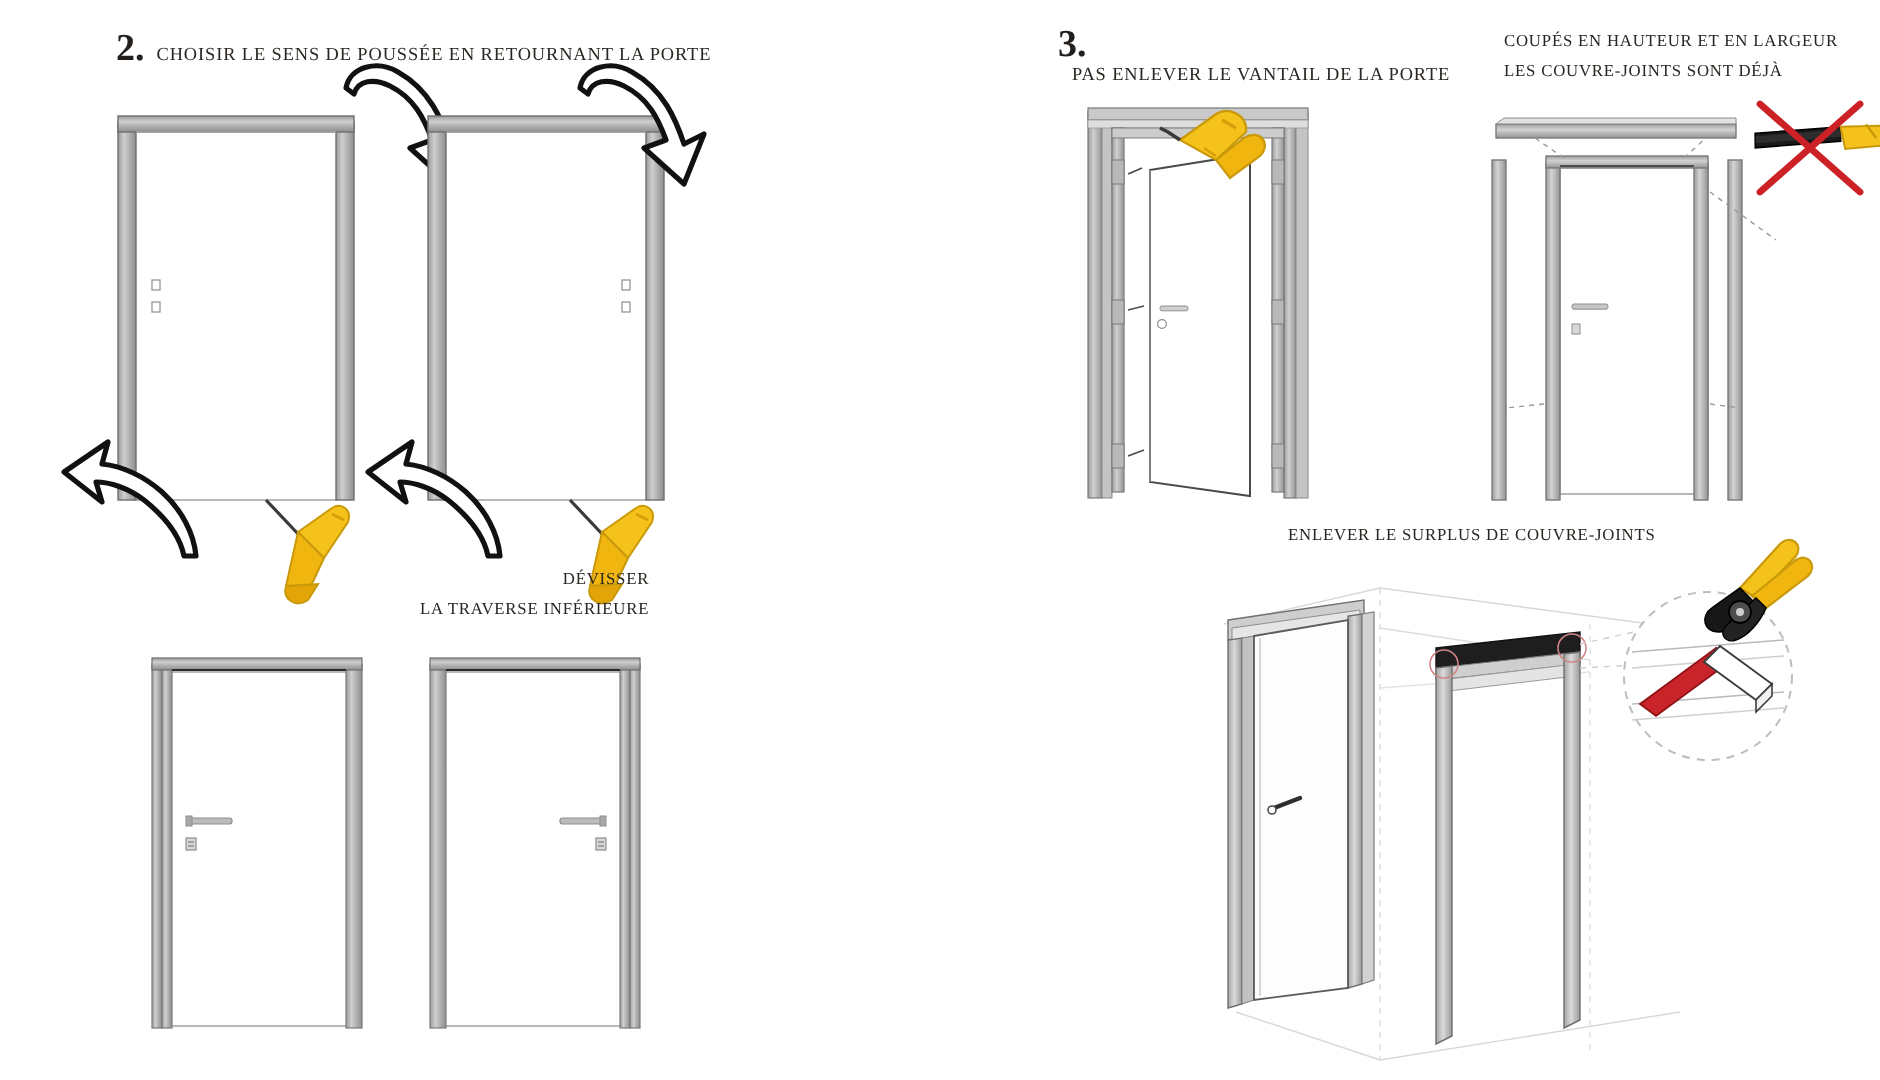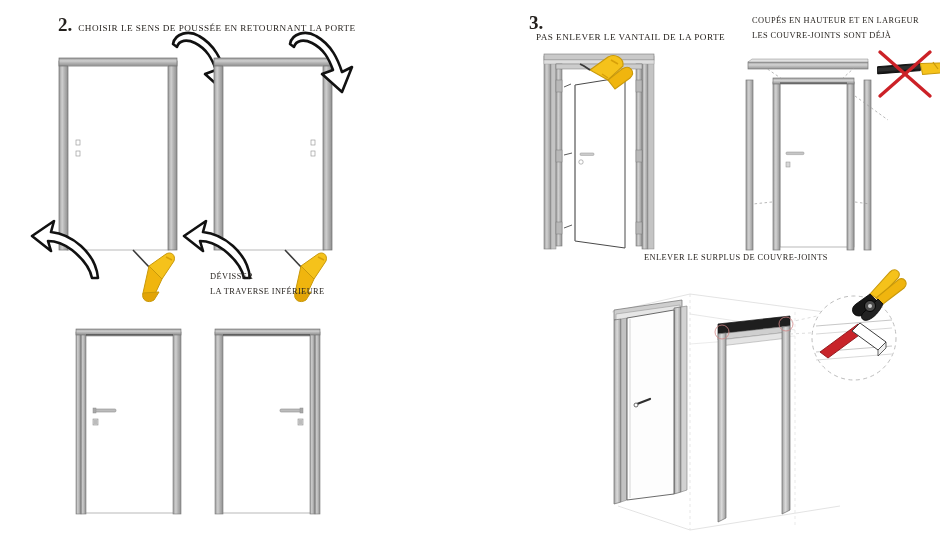--- a/index.html
+++ b/index.html
@@ -118,21 +118,21 @@
   <div class="art" style="left:280px;top:248px;">
     <svg width="56" height="58" viewBox="0 0 56 58">
       <line x1="5" y1="2" x2="22" y2="20" stroke="#3a3a3a" stroke-width="1.6"></line>
       <path d="M21 18 L38 6 C43 3 48 7 46 13 L34 31 Z" fill="#f5c21b" stroke="#c9990a" stroke-width="1"></path>
       <path d="M34 31 L27 46 C24 53 15 52 15 45 L21 18 Z" fill="#f0b50e" stroke="#c9990a" stroke-width="1"></path>
       <path d="M15 45 C13 52 20 56 26 52 L31 44 Z" fill="#e2a407" stroke="#c9990a" stroke-width="1"></path>
       <path d="M38 9 L44 12" stroke="#d79f08" stroke-width="1.4"></path>
     </svg>
   </div>
 
-  <div class="caption" style="left:210px;top:270px;">
+  <div class="caption" style="left:210px;top:283px;text-align:right;">
     <div>DÉVISSER</div>
     <div>LA TRAVERSE INFÉRIEURE</div>
   </div>
 
   <div class="art" style="left:72px;top:325px;">
     <svg width="112" height="195" viewBox="0 0 112 195">
       <rect x="13" y="11" width="89" height="177" fill="#ffffff" stroke="#9b9b9b" stroke-width="0.7"></rect>
       <rect x="4" y="7" width="5" height="182" fill="url(#gJambV)" stroke="#7a7a7a" stroke-width="0.6"></rect>
       <rect x="9" y="7" width="5" height="182" fill="url(#gJambV)" stroke="#7a7a7a" stroke-width="0.6"></rect>
       <rect x="101" y="7" width="8" height="182" fill="url(#gJambV)" stroke="#7a7a7a" stroke-width="0.6"></rect>
@@ -270,21 +270,21 @@
 
         <path d="M36 14 L52 3 C58 0 62 6 58 11 L44 22 Z" fill="#f5c21b" stroke="#c9990a" stroke-width="1"></path>
         <path d="M46 6 L54 9" stroke="#c9990a" stroke-width="1.2"></path>
       </g>
 
       <line x1="6" y1="8" x2="56" y2="52" stroke="#cc2127" stroke-width="3.4" stroke-linecap="round"></line>
       <line x1="56" y1="8" x2="6" y2="52" stroke="#cc2127" stroke-width="3.4" stroke-linecap="round"></line>
     </svg>
   </div>
 
-  <div class="caption" style="left:644px;top:251px;">
+  <div class="caption" style="left:644px;top:261px;">
     <div>ENLEVER LE SURPLUS DE COUVRE-JOINTS</div>
   </div>
 
   <div class="art" style="left:590px;top:292px;">
     <svg width="250" height="246" viewBox="0 0 250 246">
       <defs>
         <linearGradient id="gIso" x1="0" y1="0" x2="1" y2="0">
           <stop offset="0" stop-color="#a4a4a4"></stop>
             <stop offset=".45" stop-color="#dadada"></stop>
           <stop offset="1" stop-color="#9a9a9a"></stop>

